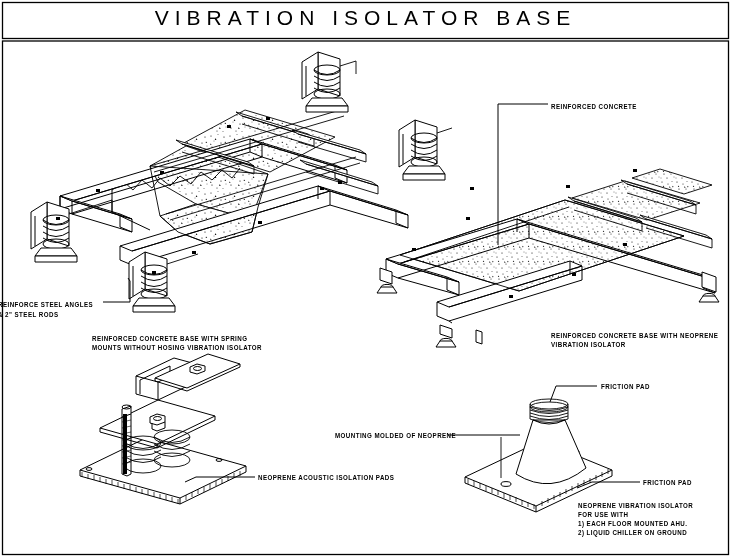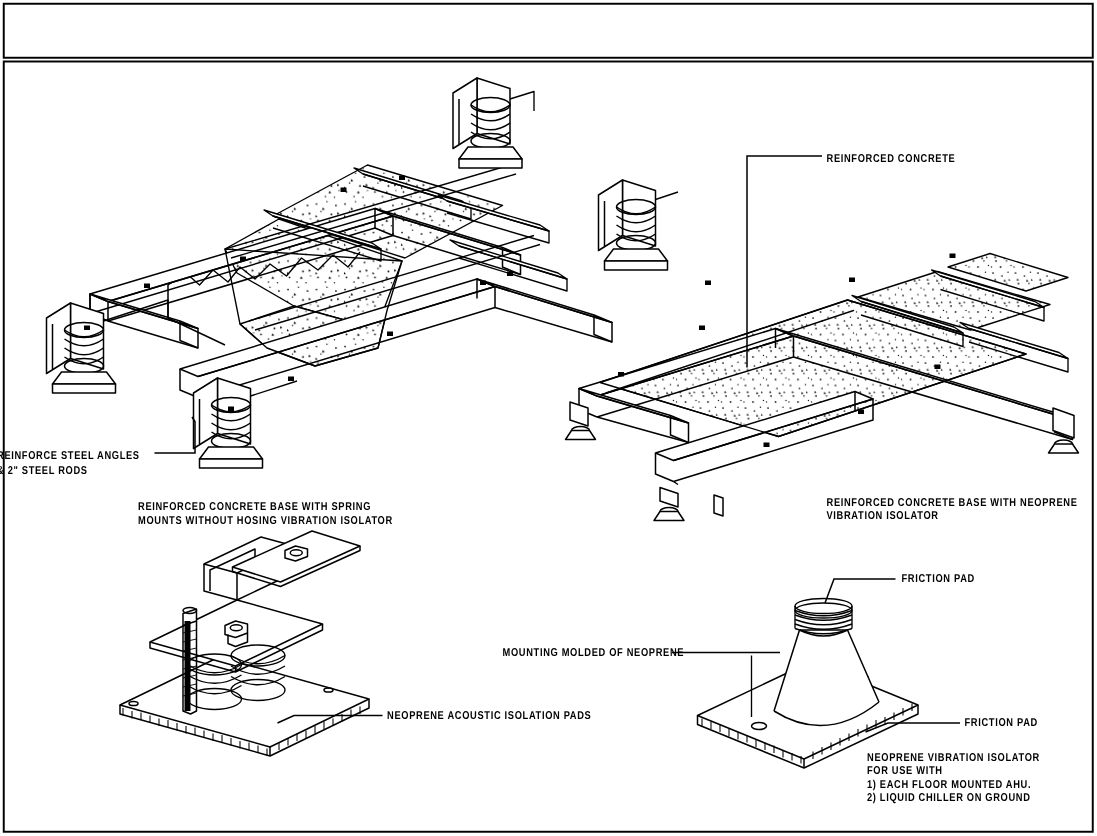--- a/index.html
+++ b/index.html
@@ -421,20 +421,21 @@
     </g>
     <g stroke="#000" stroke-width="1" fill="none">
       <polyline points="640,482 592,482 577,488"></polyline>
     </g>
     <g stroke="#000" stroke-width="1" fill="none">
       <polyline points="448,435 520,435"></polyline>
     </g>
 
   </svg>
 
+  <div class="title">VIBRATION ISOLATOR BASE</div>
 
   <div class="cadtext" style="left:-2px;top:300px;">REINFORCE STEEL ANGLES</div>
   <div class="cadtext" style="left:-2px;top:310px;">&amp; 2" STEEL RODS</div>
 
   <div class="cadtext" style="left:551px;top:102px;">REINFORCED CONCRETE</div>
 
   <div class="cadtext" style="left:92px;top:334px;">REINFORCED CONCRETE BASE WITH SPRING</div>
   <div class="cadtext" style="left:92px;top:343px;">MOUNTS WITHOUT HOSING VIBRATION ISOLATOR</div>
 
   <div class="cadtext" style="left:551px;top:331px;">REINFORCED CONCRETE BASE WITH NEOPRENE</div>

